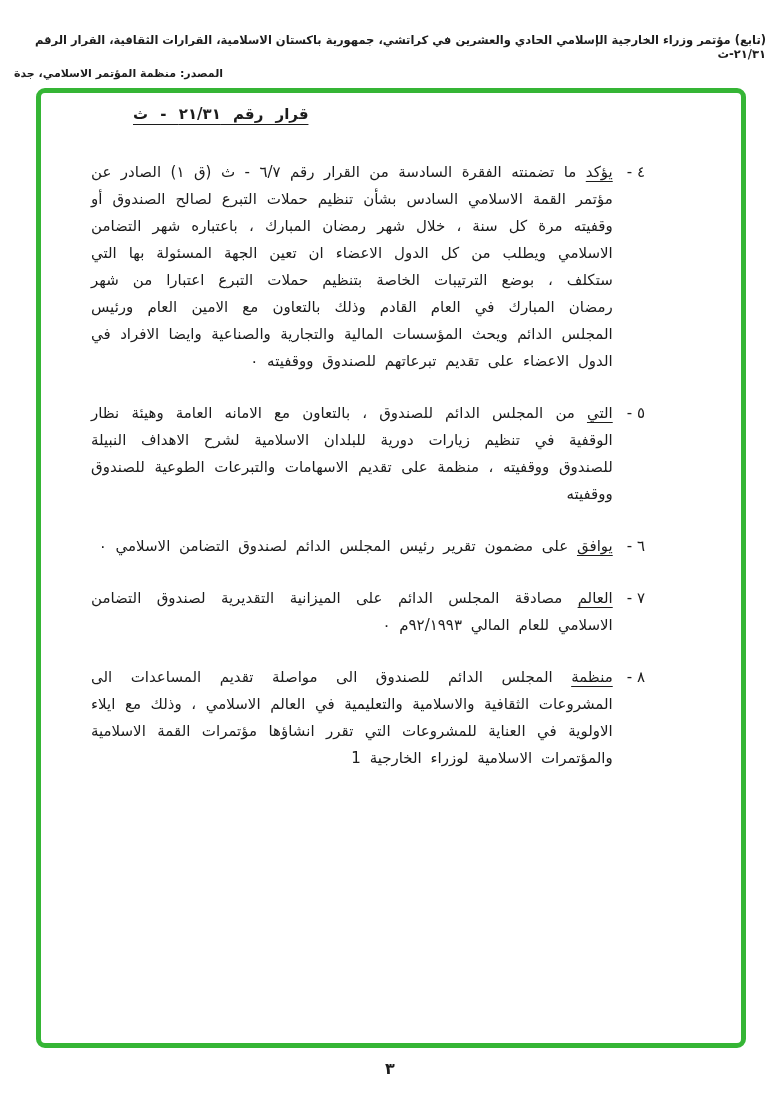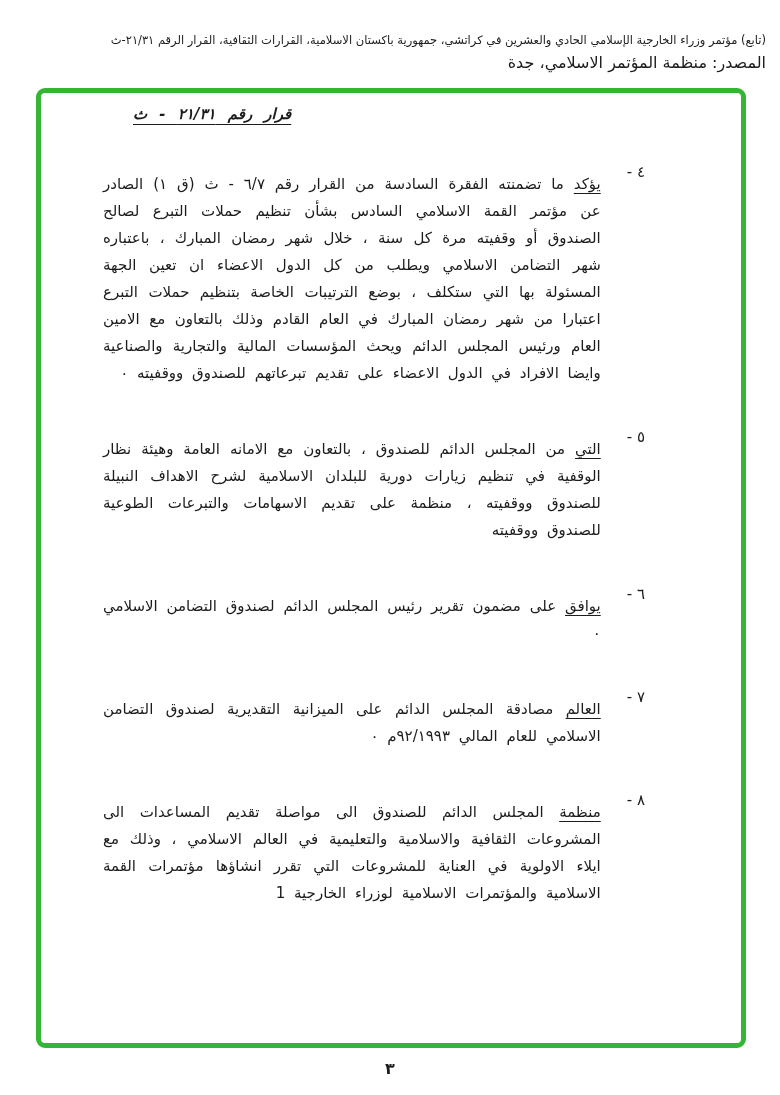--- a/index.html
+++ b/index.html
@@ -5,46 +5,46 @@
   :root { --border-green:#35b535; --ink:#1c1c1c; --paper:#ffffff; }
   * { box-sizing:border-box; }
   html,body { margin:0; padding:0; }
   body {
     width:780px; height:1095px; position:relative; overflow:hidden;
     background:var(--paper); color:var(--ink);
     font-family:"DejaVu Sans","Liberation Sans",sans-serif;
   }
 
   
-  .header { position:absolute; top:33px; left:14px; right:14px; direction:rtl; font-weight:normal; }
+  .header { position:absolute; top:33px; left:14px; right:14px; direction:rtl; font-weight:bold; }
   .header-line1 { font-size:11.5px; text-align:right; letter-spacing:.2px; }
-  .header-line2 { font-size:16px; text-align:right; margin-top:6px; }
+  .header-line2 { font-size:11px; text-align:left; margin-top:6px; }
 
   
   .frame {
     position:absolute; top:88px; left:36px; right:34px; bottom:47px;
     border:5px solid var(--border-green); border-radius:9px;
     background:transparent; overflow:hidden;
   }
 
   
   .doc-title {
     direction:rtl; width:fit-content;
     margin:12px auto 8px 92px;
     font-size:15px; font-weight:bold;
     letter-spacing:1px; word-spacing:7px;
-    text-decoration:underline; text-underline-offset:5px;font-style:italic;
+    text-decoration:underline; text-underline-offset:5px;
   }
 
   
   .items { direction:rtl; margin:36px 96px 0 50px; }
   .item { display:flex; gap:14px; margin-bottom:25px; }
   .item-marker { flex:0 0 auto; font-size:15px; line-height:27px; white-space:nowrap; }
   .item-text {
-    flex:1; margin:12px; font-size:15px; line-height:27px;
+    flex:1; margin:0; font-size:15px; line-height:27px;
     text-align:justify; word-spacing:4px;
   }
   .lead { text-decoration:underline; text-underline-offset:4px; }
 
   
   .page-num {
     position:absolute; bottom:17px; left:0; right:0;
     text-align:center; font-size:16px; font-weight:bold;
   }
 </style>

